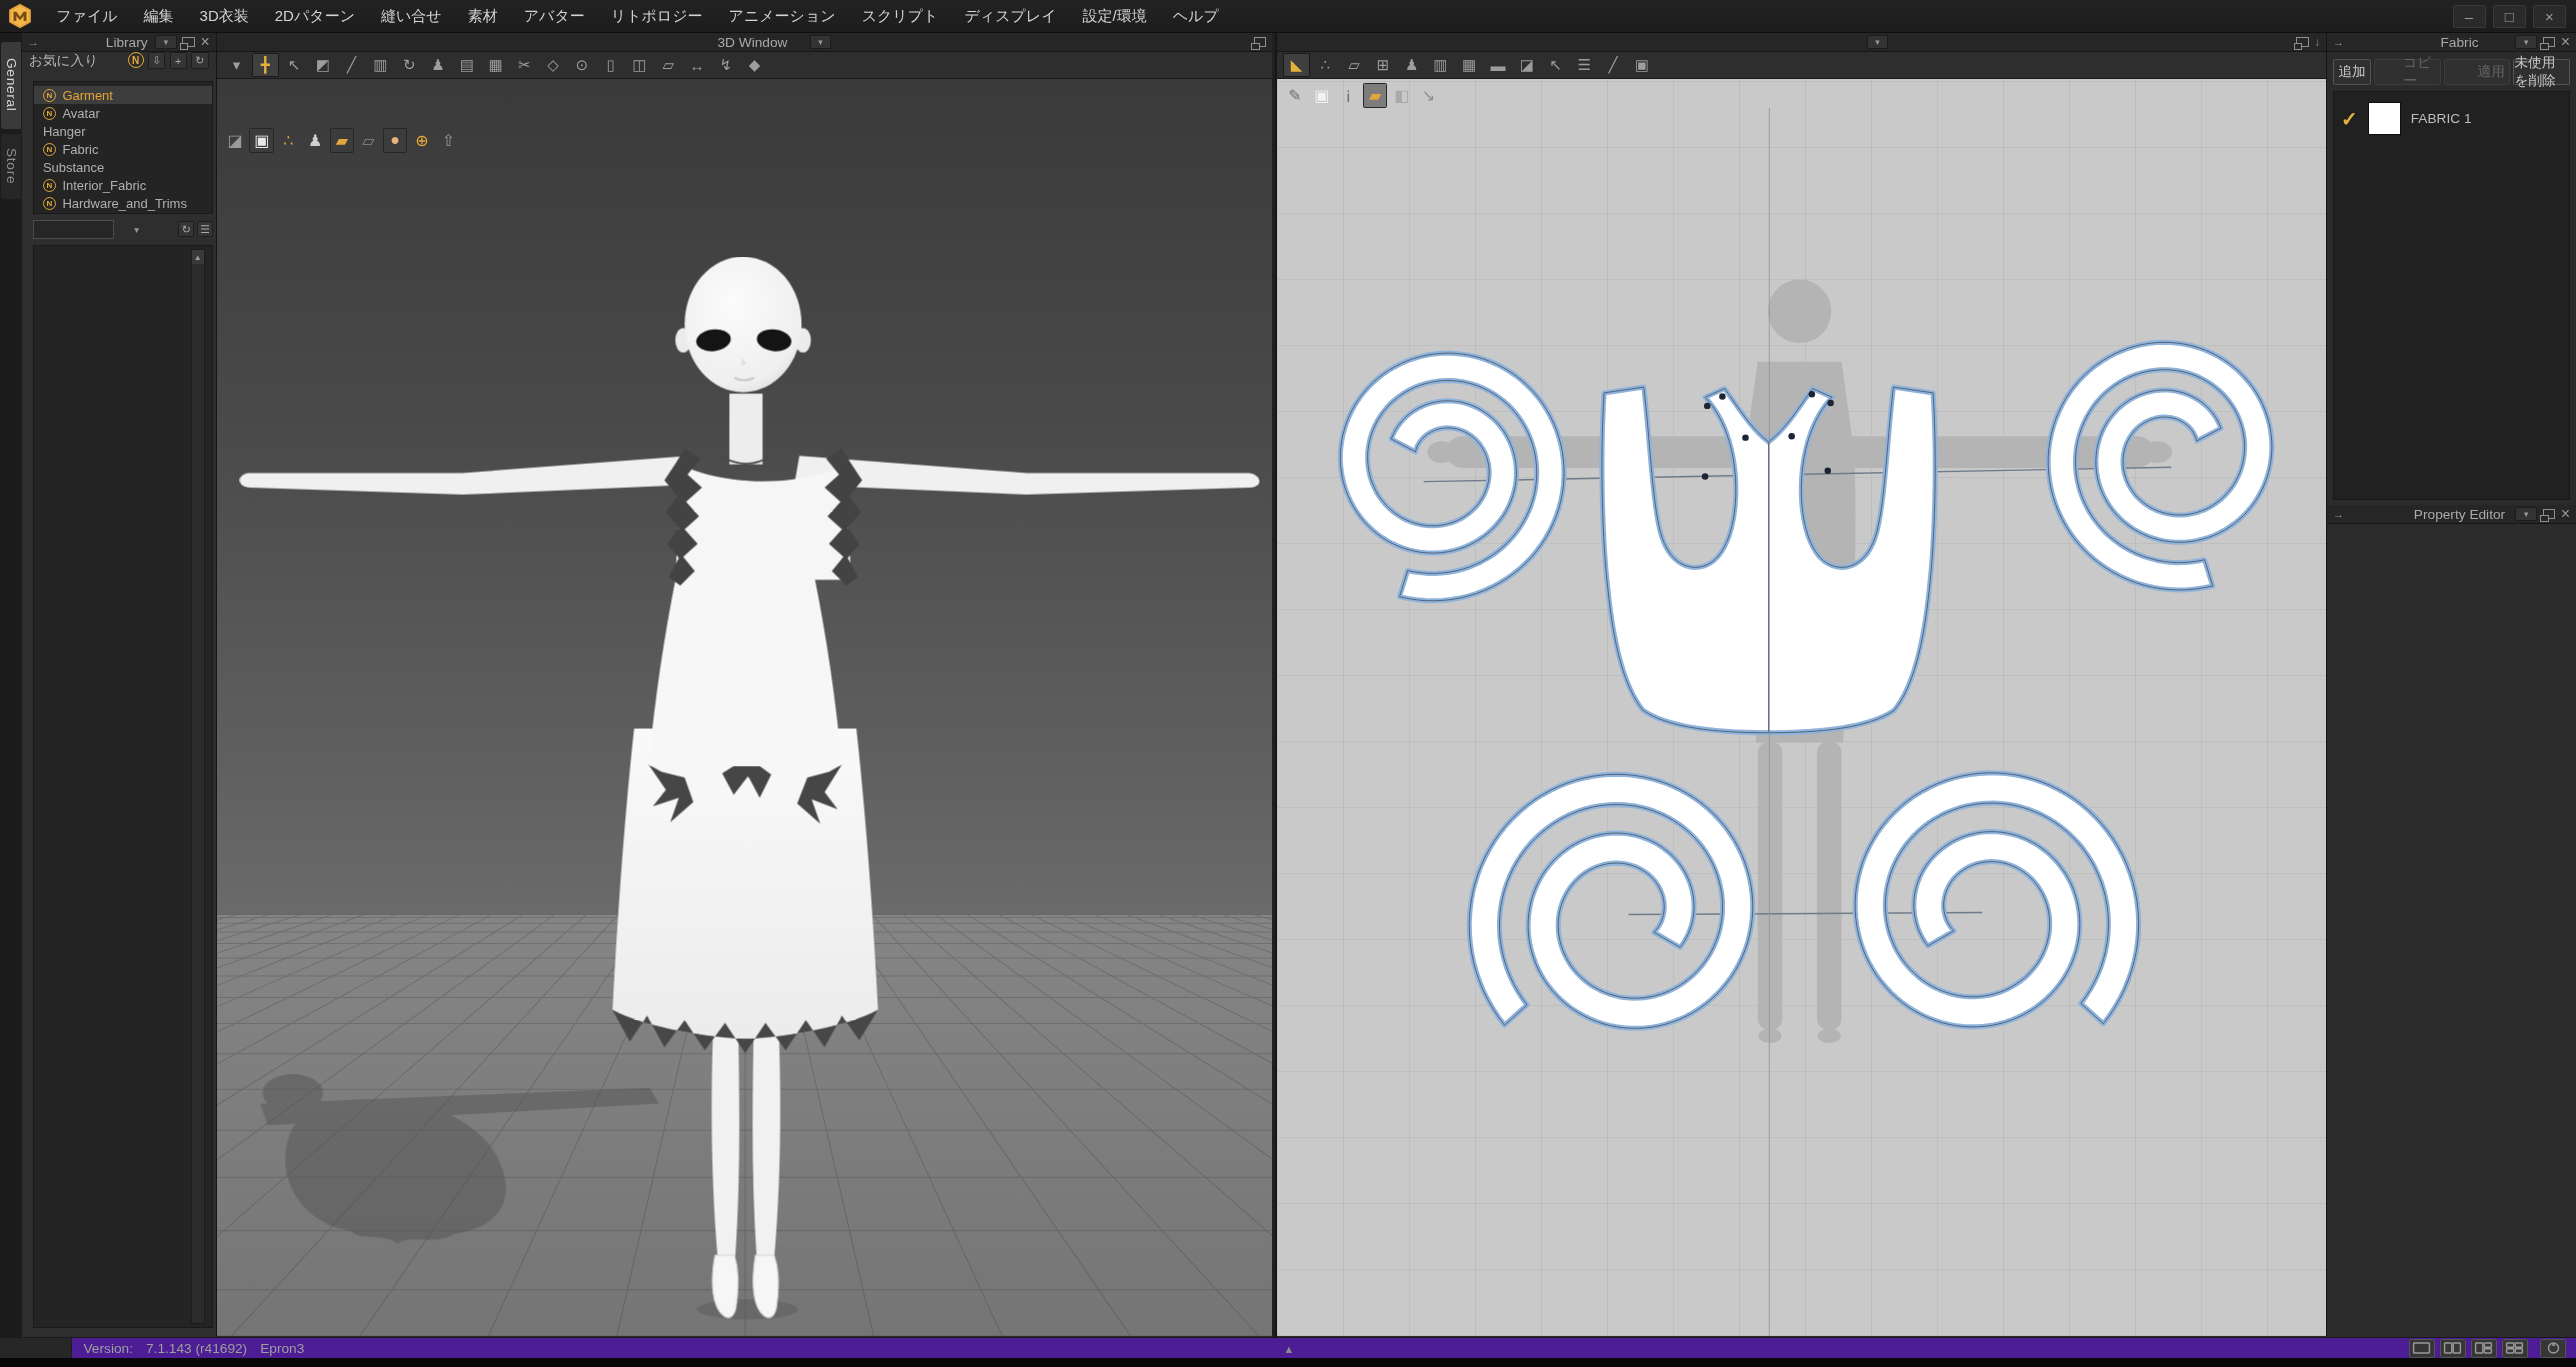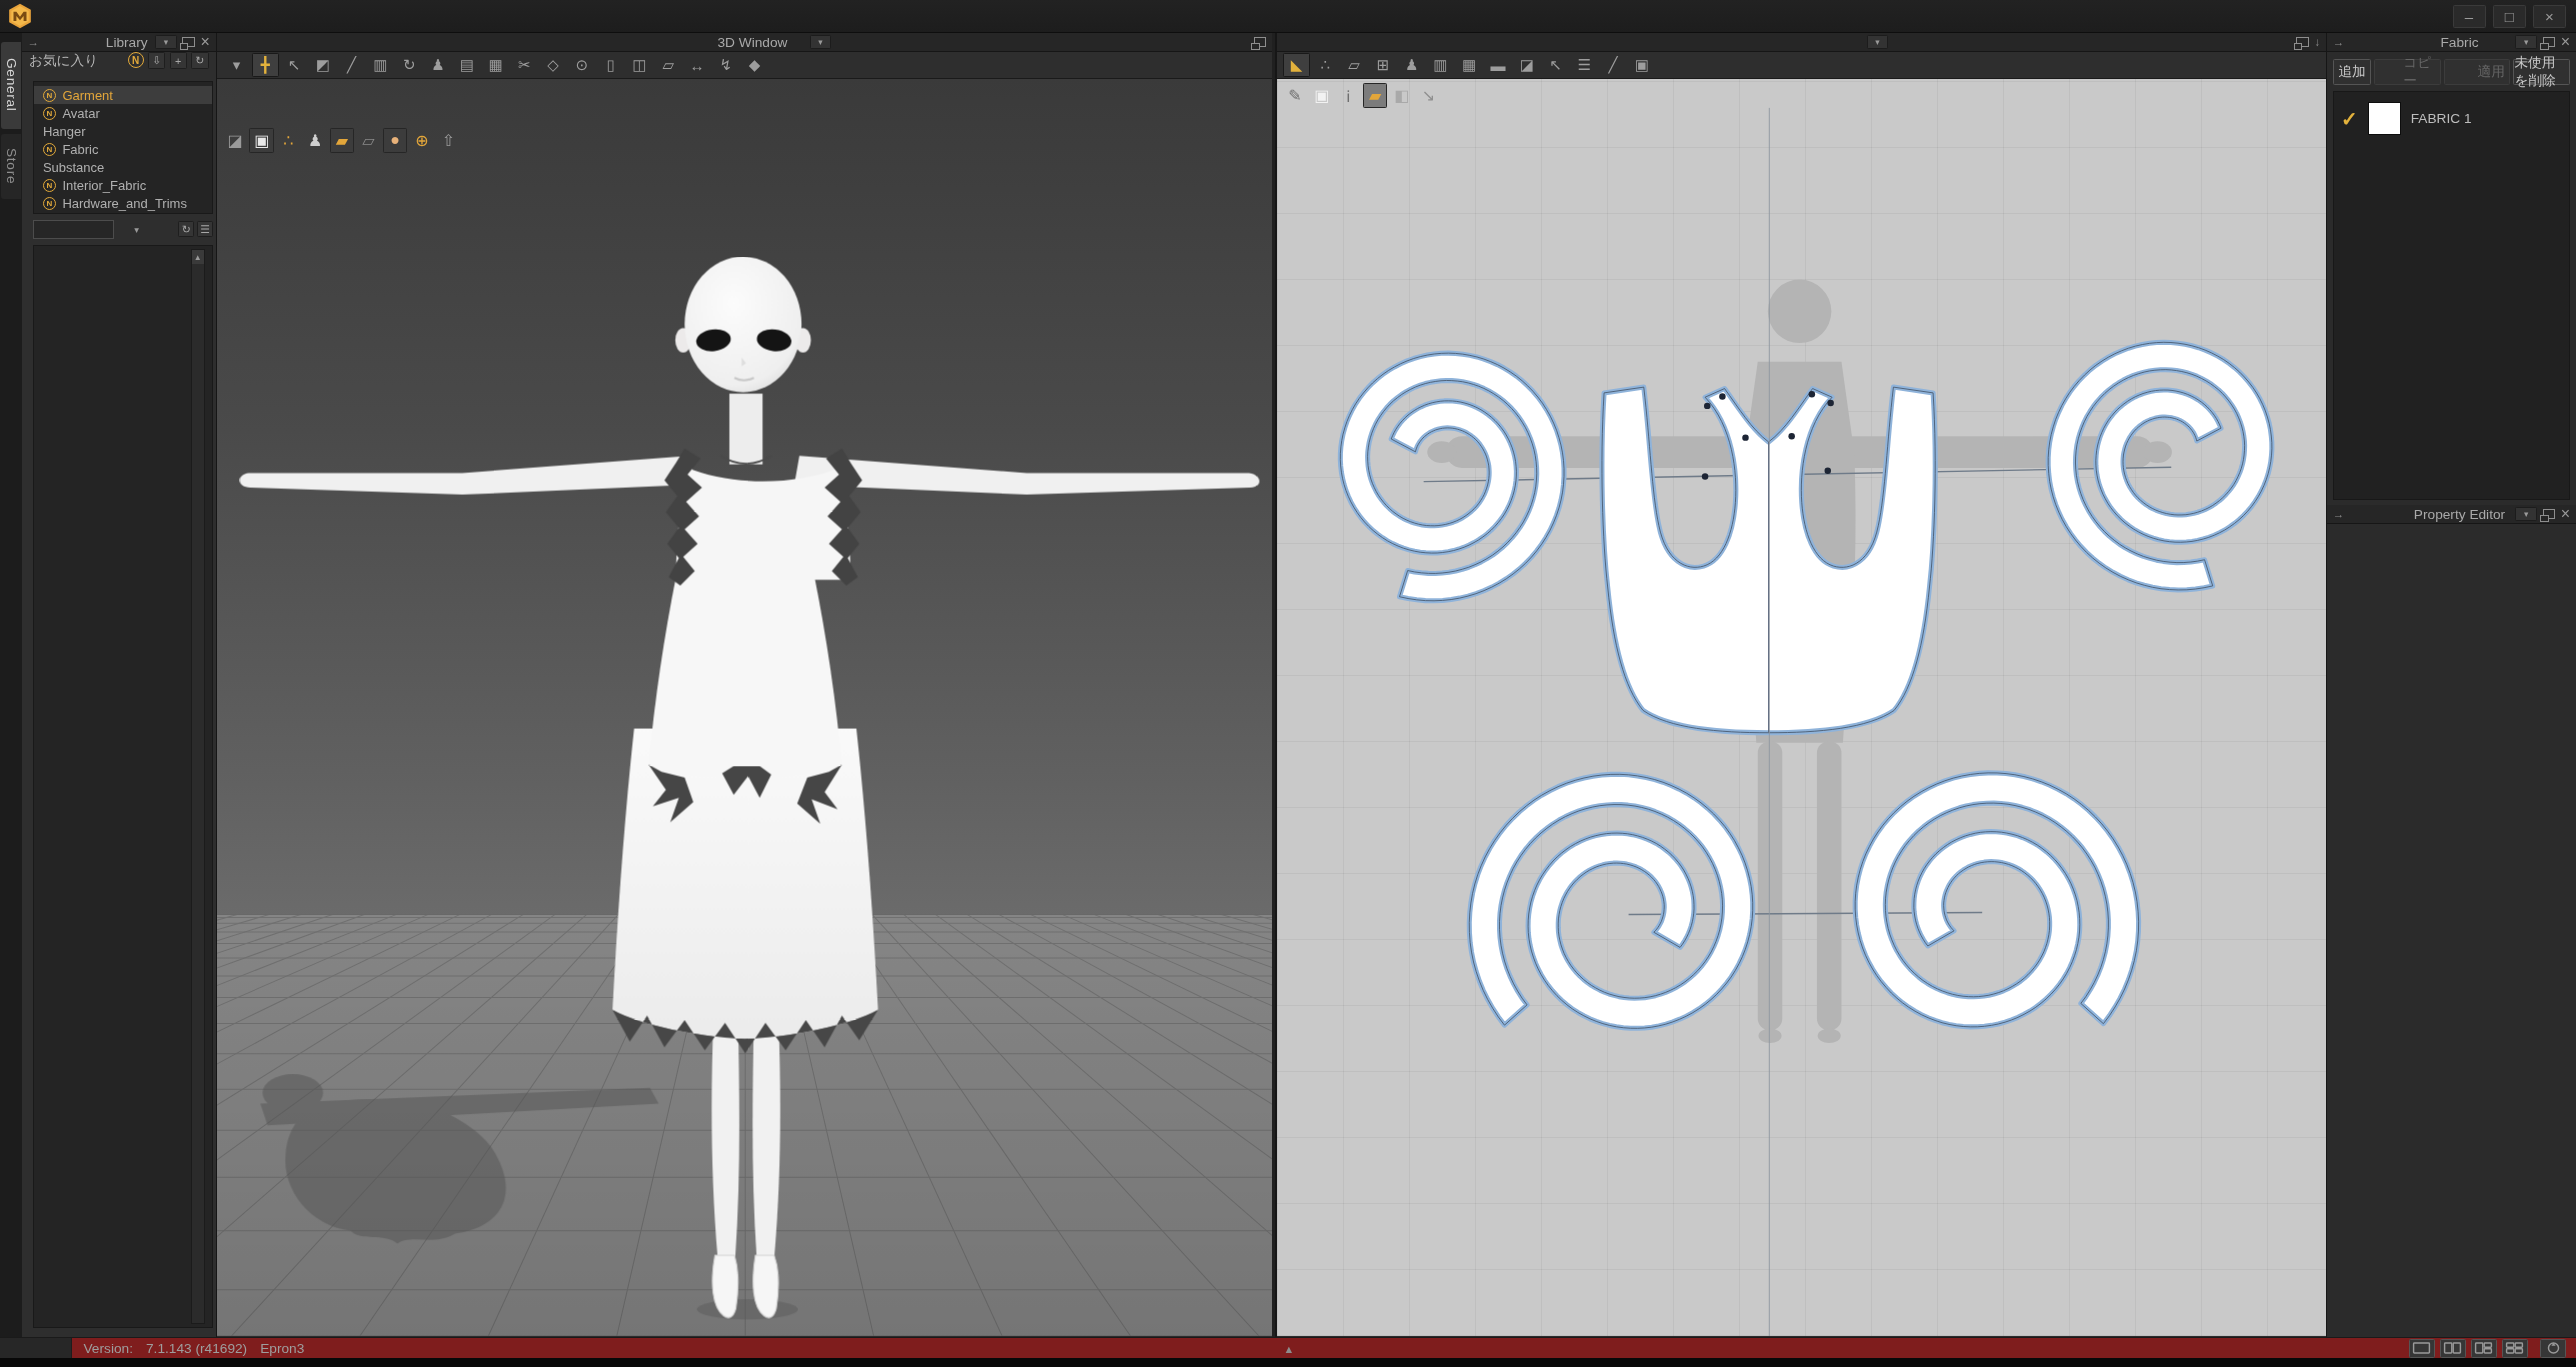--- a/index.html
+++ b/index.html
@@ -107,21 +107,21 @@
   .fab-btn.wide { flex:1.5; }
   .fab-list { margin:0 5.8px; height:409px; background:#212121; border:0.7px solid #181818; }
   .fab-row { display:flex; align-items:center; gap:10px; padding:10px 7.2px; }
   .fab-check { color:#e3b23c; font-size:20px; font-weight:bold; }
   .fab-swatch { width:33px; height:33px; border:0.7px solid #0d0d0d; }
   .fab-name { color:#bdbdbd; font-size:13.7px; }
   .prop-header { position:absolute; left:0; top:472px; width:100%; }
   .prop-body { position:absolute; left:0; top:492px; width:100%; height:812px; background:#2b2b2b; }
 
   
-  .statusbar { position:absolute; left:0; top:1337px; width:2576px; height:21.7px; background:#7f1d1d;
+  .statusbar { position:absolute; left:0; top:1337px; width:2576px; height:21.7px; background:#4c1d95;
     border-top:0.7px solid #1a1a1a; display:flex; align-items:center; color:#9e9e9e; font-size:13.7px; }
   .sb-corner { width:72px; height:100%; background:#272727; border-right:0.7px solid #1d1d1d; }
   .sb-text { margin-left:11.5px; display:flex; gap:13px; }
   .sb-expand { position:absolute; left:1278px; top:0; width:21.7px; height:21.7px; color:#8d8d8d;
     font-size:10.8px; display:flex; align-items:center; justify-content:center; }
   .sb-layouts { margin-left:auto; display:flex; gap:5px; margin-right:10px; align-items:center; }
   .lay-btn { width:26px; height:19px; background:#363636; border:0.7px solid #555; border-radius:1.4px;
     display:flex; align-items:center; justify-content:center; color:#9a9a9a; }
   .lay-btn.sep { margin-left:7.2px; }
   .bottomstrip { position:absolute; left:0; top:1358px; width:2576px; height:8.7px; background:#080808; }
@@ -130,20 +130,35 @@
 <body>
 
 <div id="app">
 
   <div class="menubar">
     <svg class="logo" viewBox="0 0 36 36">
       <polygon points="18,1 33,9.5 33,26.5 18,35 3,26.5 3,9.5" fill="#e8a33b"></polygon>
       <polygon points="18,4 30,11 30,25 18,32 6,25 6,11" fill="#f4b84a"></polygon>
       <path d="M9 25 L9 12 L13 12 L18 19 L23 12 L27 12 L27 25 L23 25 L23 18 L18 24 L13 18 L13 25 Z" fill="#7a4a12"></path>
     </svg>
+    <div id="menu-items" style="display:flex;">
+        <div class="menu-item">ファイル</div>
+        <div class="menu-item">編集</div>
+        <div class="menu-item">3D衣装</div>
+        <div class="menu-item">2Dパターン</div>
+        <div class="menu-item">縫い合せ</div>
+        <div class="menu-item">素材</div>
+        <div class="menu-item">アバター</div>
+        <div class="menu-item">リトポロジー</div>
+        <div class="menu-item">アニメーション</div>
+        <div class="menu-item">スクリプト</div>
+        <div class="menu-item">ディスプレイ</div>
+        <div class="menu-item">設定/環境</div>
+        <div class="menu-item">ヘルプ</div>
+      </div>
     <div class="mb-spacer"></div>
     <div id="window-controls" style="display:flex; gap:2.9px; margin-right:5.8px;">
         <span class="winctl">–</span>
         <span class="winctl">□</span>
         <span class="winctl">×</span>
       </div>
   </div>
 
   <div class="workspace">
 

